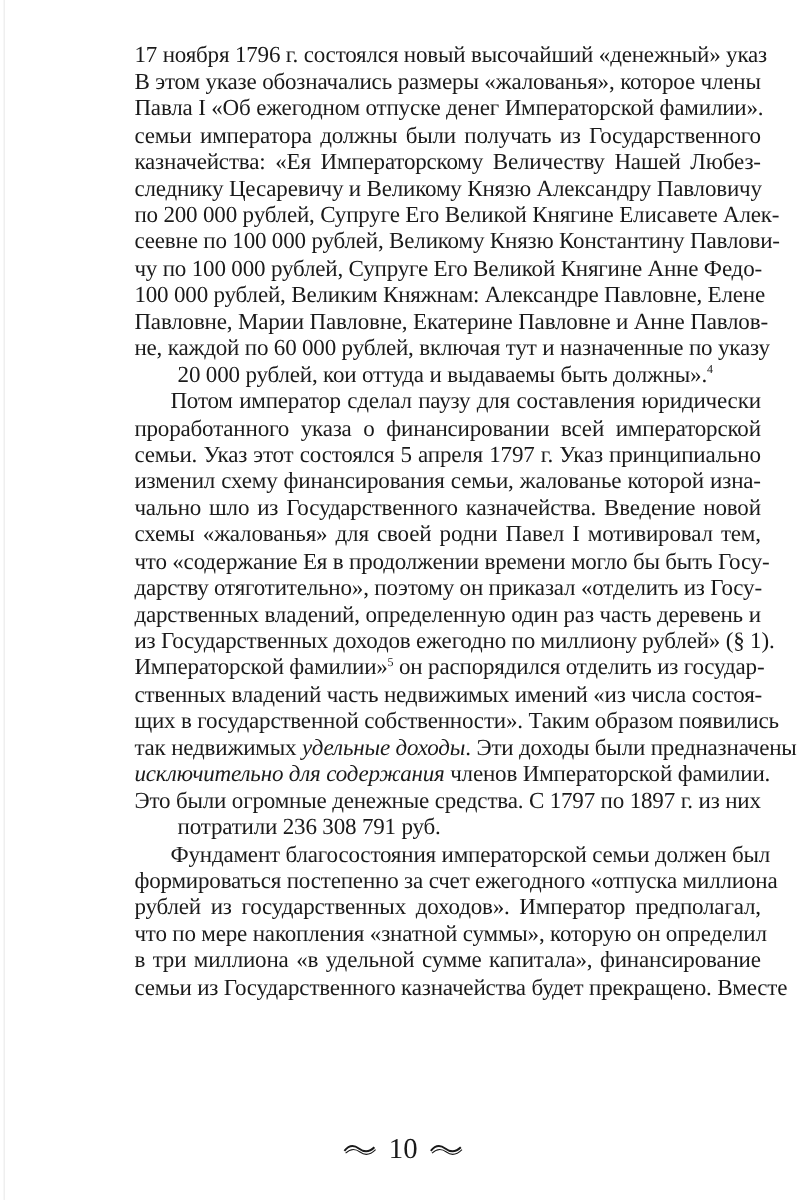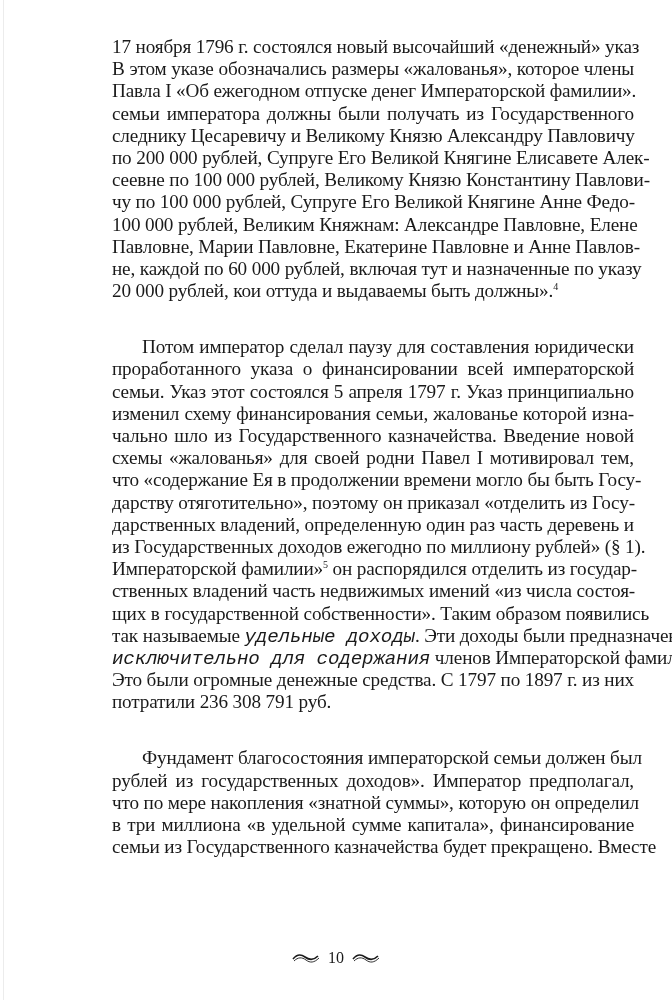--- a/index.html
+++ b/index.html
@@ -34,41 +34,40 @@
       height: 22.2px;
       line-height: 22.2px;
       font-size: 19.2px;
       white-space: nowrap;
       text-align: justify;
       text-align-last: justify;
       letter-spacing: -0.15px;
     }
     .line.last {
       text-align-last: left;
+      margin-left: 36px;
     }
     .line.indent {
       padding-left: 30px;
-      margin-top: 34px;
     }
     .line .it {
       font-style: italic;
-      font-family: Liberation Mono, monospace;
     }
     .line sup {
       font-size: 10px;
       line-height: 0;
       vertical-align: 7px;
     }
     .folio {
       position: absolute;
       left: 0;
       width: 672px;
       top: 942px;
       text-align: center;
-      font-size: 16px;
+      font-size: 24px;
       line-height: 30px;
     }
     .folio .orn {
       display: inline-block;
       vertical-align: middle;
       width: 30px;
       height: 12px;
     }
     .folio .num {
       display: inline-block;
@@ -81,20 +80,21 @@
 
 <div class="left-edge"></div>
 
 <div class="page">
 
   <div>
     <span class="line">17 ноября 1796 г. состоялся новый высочайший «денежный» указ</span>
     <span class="line">В этом указе обозначались размеры «жалованья», которое члены</span>
     <span class="line">Павла I «Об ежегодном отпуске денег Императорской фамилии».</span>
     <span class="line">семьи императора должны были получать из Государственного</span>
+    <span class="line">казначейства: «Ея Императорскому Величеству Нашей Любез-</span>
     <span class="line">следнику Цесаревичу и Великому Князю Александру Павловичу</span>
     <span class="line">по 200 000 рублей, Супруге Его Великой Княгине Елисавете Алек-</span>
     <span class="line">сеевне по 100 000 рублей, Великому Князю Константину Павлови-</span>
     <span class="line">чу по 100 000 рублей, Супруге Его Великой Княгине Анне Федо-</span>
     <span class="line">100 000 рублей, Великим Княжнам: Александре Павловне, Елене</span>
     <span class="line">Павловне, Марии Павловне, Екатерине Павловне и Анне Павлов-</span>
     <span class="line">не, каждой по 60 000 рублей, включая тут и назначенные по указу</span>
     <span class="line last"><span>20 000 рублей, кои оттуда и выдаваемы быть должны».</span><sup>4</sup></span>
   </div>
 
@@ -105,28 +105,29 @@
     <span class="line">изменил схему финансирования семьи, жалованье которой изна-</span>
     <span class="line">чально шло из Государственного казначейства. Введение новой</span>
     <span class="line">схемы «жалованья» для своей родни Павел I мотивировал тем,</span>
     <span class="line">что «содержание Ея в продолжении времени могло бы быть Госу-</span>
     <span class="line">дарству отяготительно», поэтому он приказал «отделить из Госу-</span>
     <span class="line">дарственных владений, определенную один раз часть деревень и</span>
     <span class="line">из Государственных доходов ежегодно по миллиону рублей» (§ 1).</span>
     <span class="line"><span>Императорской фамилии»</span><sup>5</sup><span> он распорядился отделить из государ-</span></span>
     <span class="line">ственных владений часть недвижимых имений «из числа состоя-</span>
     <span class="line">щих в государственной собственности». Таким образом появились</span>
-    <span class="line"><span>так называемые </span><span class="it">удельные доходы</span><span>. Эти доходы были предназначены</span></span>
+    <span class="line"><span>так недвижимых </span><span class="it">удельные доходы</span><span>. Эти доходы были предназначены</span></span>
     <span class="line"><span class="it">исключительно для содержания</span><span> членов Императорской фамилии.</span></span>
     <span class="line">Это были огромные денежные средства. С 1797 по 1897 г. из них</span>
     <span class="line last">потратили 236 308 791 руб.</span>
   </div>
 
   <div>
     <span class="line indent">Фундамент благосостояния императорской семьи должен был</span>
+    <span class="line">формироваться постепенно за счет ежегодного «отпуска миллиона</span>
     <span class="line">рублей из государственных доходов». Император предполагал,</span>
     <span class="line">что по мере накопления «знатной суммы», которую он определил</span>
     <span class="line">в три миллиона «в удельной сумме капитала», финансирование</span>
     <span class="line">семьи из Государственного казначейства будет прекращено. Вместе</span>
   </div>
 </div>
 
 <div class="folio">
   <svg class="orn" viewBox="0 0 30 12">
     <path d="M2 7 C6 2, 10 2, 14 5 S22 9, 27 4" fill="none" stroke="#1a1a1a" stroke-width="1.6"></path>

